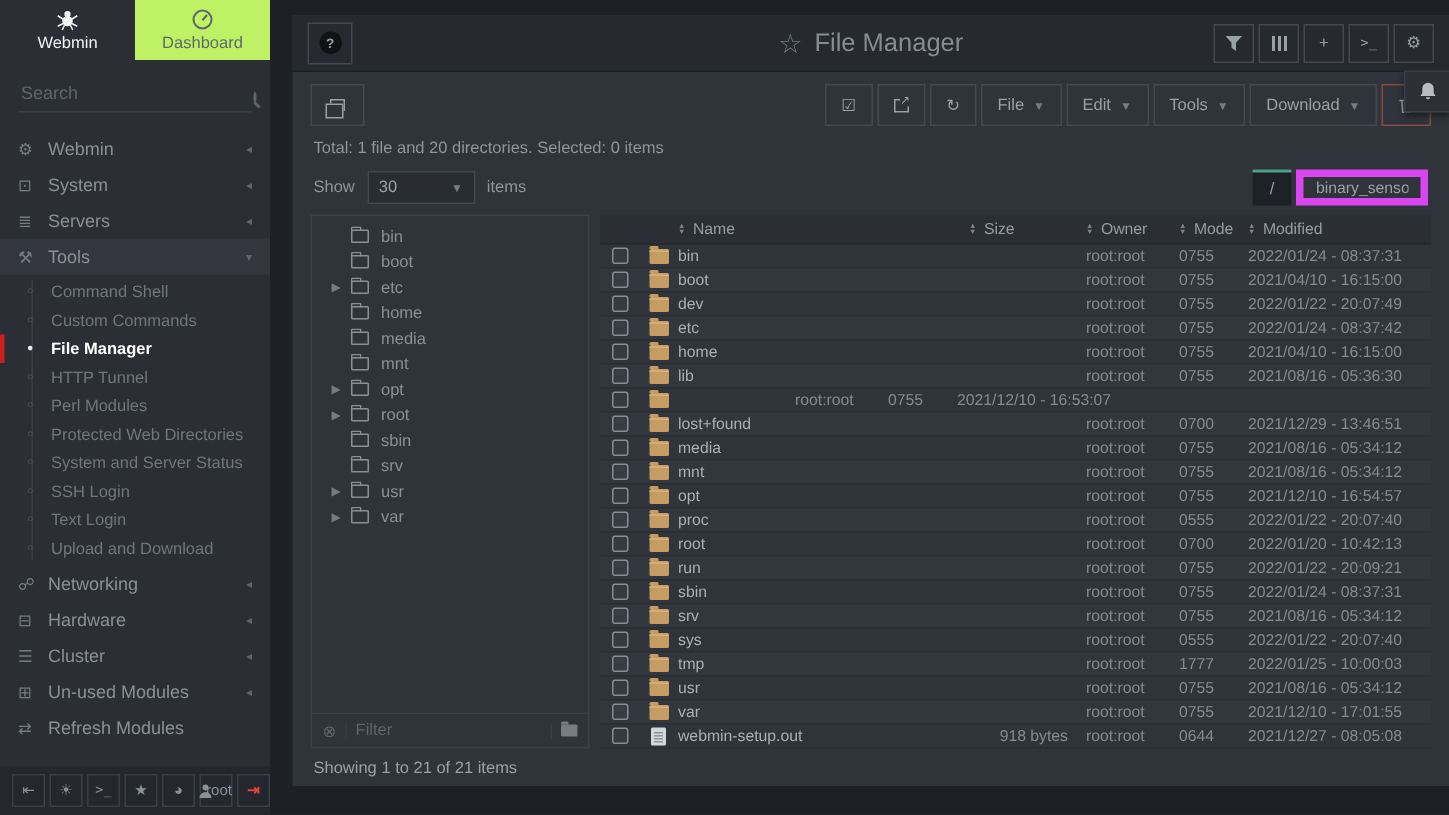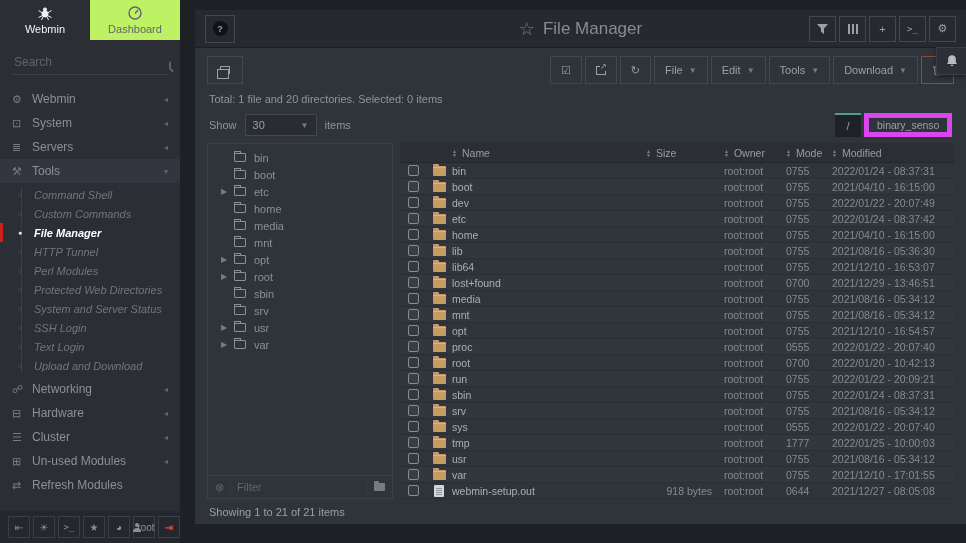--- a/index.html
+++ b/index.html
@@ -20,21 +20,21 @@
   .mag { width:8px; height:8px; border:1.5px solid #5f656d; border-radius:50%; position:relative; margin-right:2px; }
   .mag::after { content:""; position:absolute; width:5px; height:1.5px; background:#5f656d;
                 transform:rotate(45deg); right:-4px; bottom:-2px; }
 
   .nav { flex:1; overflow:hidden; padding-top:6px; }
   .nav-item { height:24px; display:flex; align-items:center; padding:0 12px; color:#8b9097; font-size:12px; cursor:pointer; }
   .nav-item.open { background:#33363e; }
   .nav-ico { width:20px; font-size:11px; color:#767c84; flex-shrink:0; }
   .nav-lbl { flex:1; }
   .nav-caret { font-size:8px; color:#5f656d; }
-  .subnav { position:relative; padding:2px 0;font-style:italic; }
+  .subnav { position:relative; padding:2px 0; }
   .subnav::before { content:""; position:absolute; left:21px; top:4px; bottom:4px; width:1px; background:#3a3e45; }
   .sub-item { height:19px; display:flex; align-items:center; padding-left:18px; color:#70767e; font-size:11px;
               cursor:pointer; position:relative; }
   .sub-bullet { width:16px; font-size:7px; color:#5f656d; position:relative; }
   .sub-item.active { color:#ffffff; font-weight:bold; }
   .sub-item.active .sub-bullet { color:#e9eaeb; }
   .sub-item.active::before { content:""; position:absolute; left:0; top:0; bottom:0; width:3px; background:#cc201f; }
 
   .side-footer { height:32px; background:#24272d; display:flex; align-items:center; gap:3px; padding:0 8px; flex-shrink:0; }
   .foot-btn { min-width:22px; height:22px; border:1px solid #3a3e45; display:flex; align-items:center; justify-content:center;
@@ -547,21 +547,20 @@
                   <span class="c-mode">0755</span>
                   <span class="c-mod">2021/08/16 - 05:36:30</span>
                 </div>
                 <div class="t-row">
                   <span class="c-check">
                     <span class="cb"></span>
                   </span>
                   <span class="c-icon">
                     <span class="folder-ico"></span>
                   </span>
-                  <span class="c-name">lib64</span>
                   <span class="c-size"></span>
                   <span class="c-owner">root:root</span>
                   <span class="c-mode">0755</span>
                   <span class="c-mod">2021/12/10 - 16:53:07</span>
                 </div>
                 <div class="t-row">
                   <span class="c-check">
                     <span class="cb"></span>
                   </span>
                   <span class="c-icon">

